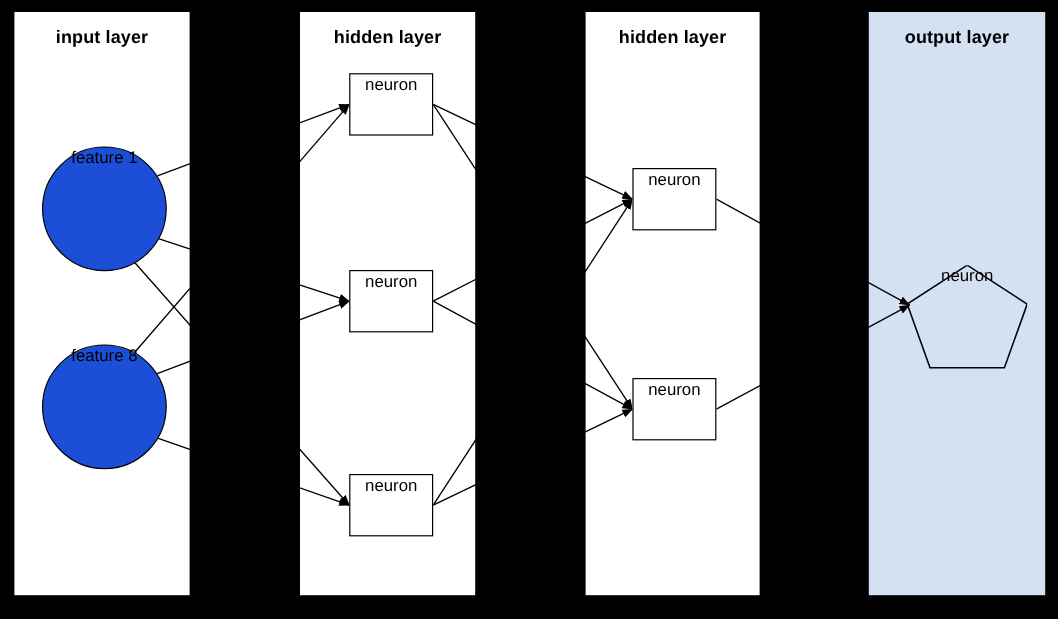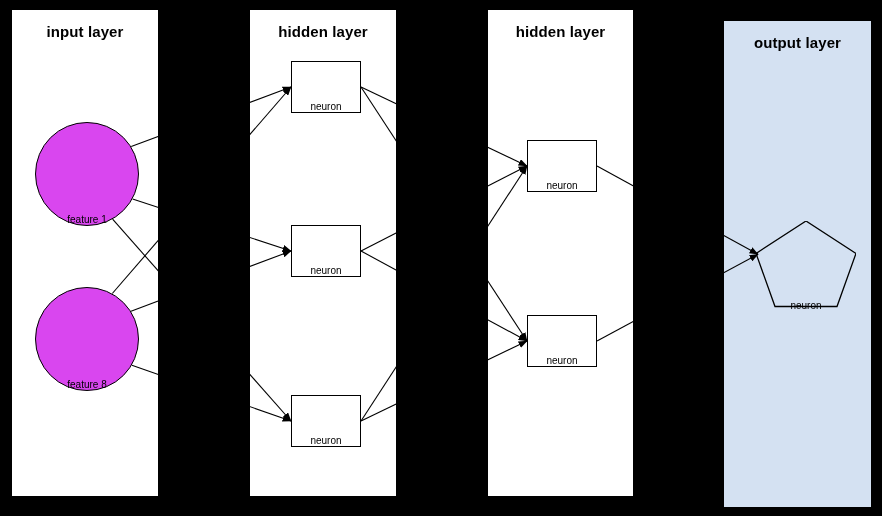--- a/index.html
+++ b/index.html
@@ -36,30 +36,30 @@
     left: 0;
     top: 0;
     width: 882px;
     height: 516px;
     pointer-events: none;
   }
   .node {
     position: absolute;
     box-sizing: border-box;
     display: flex;
-    align-items: flex-end;
+    align-items: flex-start;
     justify-content: center;
     color: #000000;
-    font-size: 10px;
+    font-size: 14px;
     font-family: "Liberation Sans", sans-serif;
   }
   .node-circle {
     border: 1.1px solid #000000;
     border-radius: 50%;
-    background: #d946ef;
+    background: #1d4ed8;
   }
   .node-box {
     border: 1.3px solid #000000;
     background: #ffffff;
   }
   .node-pentagon {
     background: transparent;
   }
   .pent-svg {
     position: absolute;
@@ -79,21 +79,21 @@
   <div id="panels">
       <div class="layer-panel" style="left: 12px; top: 10px; width: 146px; height: 486px; background: rgb(255, 255, 255);">
         <div class="layer-title" style="top: 13px;">input layer</div>
       </div>
       <div class="layer-panel" style="left: 250px; top: 10px; width: 146px; height: 486px; background: rgb(255, 255, 255);">
         <div class="layer-title" style="top: 13px;">hidden layer</div>
       </div>
       <div class="layer-panel" style="left: 488px; top: 10px; width: 145px; height: 486px; background: rgb(255, 255, 255);">
         <div class="layer-title" style="top: 13px;">hidden layer</div>
       </div>
-      <div class="layer-panel" style="left: 724px; top: 10px; width: 147px; height: 486px; background: rgb(212, 225, 242); margin-top: 11px;">
+      <div class="layer-panel" style="left: 724px; top: 10px; width: 147px; height: 486px; background: rgb(212, 225, 242);">
         <div class="layer-title" style="top: 13px;">output layer</div>
       </div>
     </div>
 
   <svg id="edge-layer" viewBox="0 0 882 516" width="882" height="516" xmlns="http://www.w3.org/2000/svg">
     <defs>
       <marker id="arrowhead" markerWidth="9" markerHeight="7" refX="8.4" refY="3.5" orient="auto" markerUnits="userSpaceOnUse">
         <polygon points="0 0, 9 3.5, 0 7" fill="#000000"></polygon>
       </marker>
     </defs>

